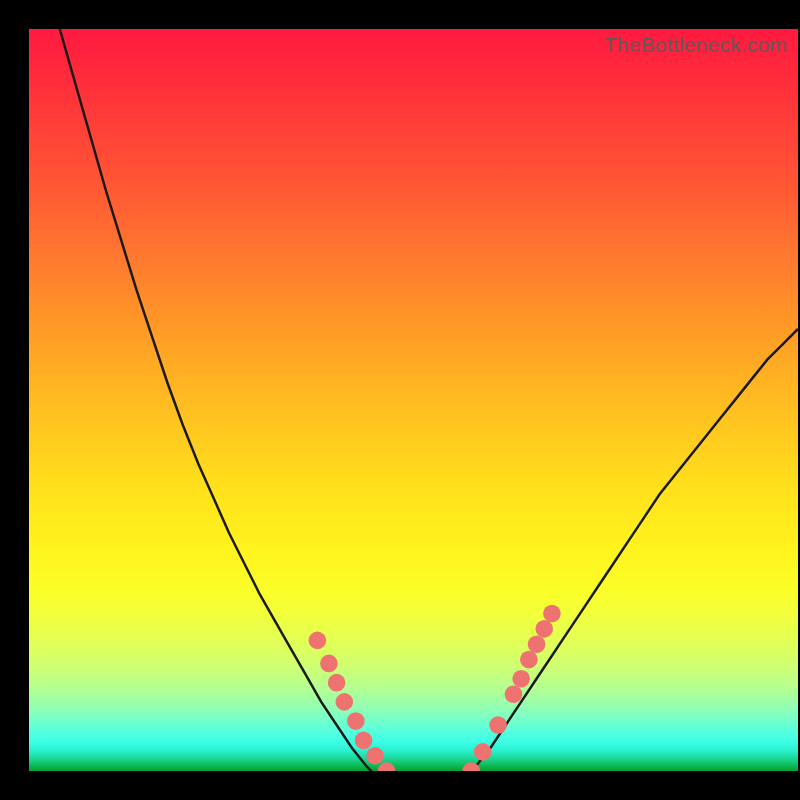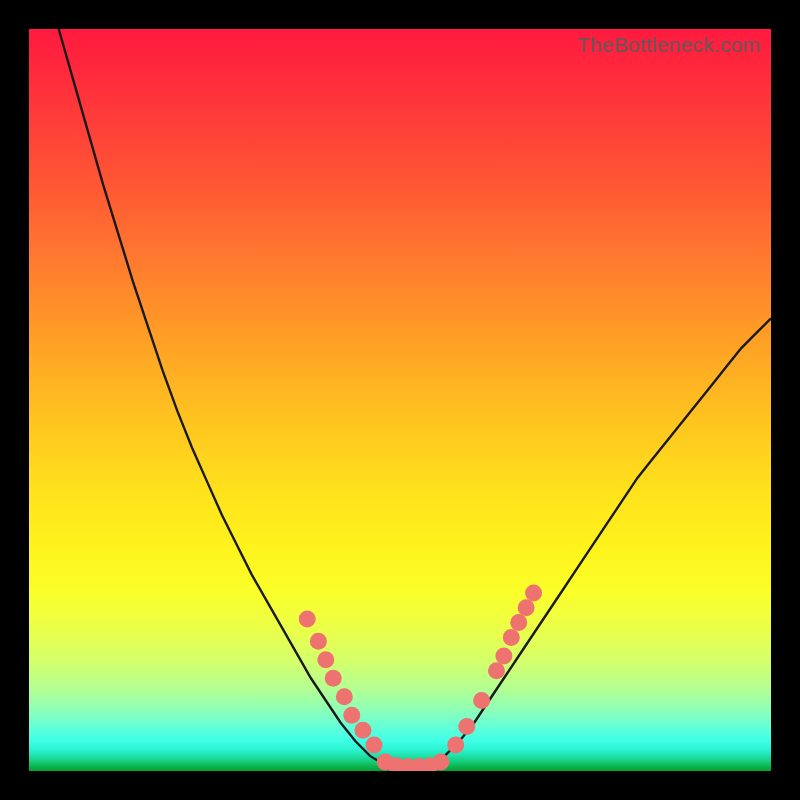--- a/index.html
+++ b/index.html
@@ -19,20 +19,21 @@
     height: 800px;
     background: #000;
   }
   .plot {
     position: absolute;
     left: 29px;
     top: 29px;
     width: 742px;
     height: 742px;
     overflow: hidden;
+    padding-left: 27px;
   }
   .gradient {
     position: absolute;
     inset: 0;
     background: linear-gradient(
       to bottom,
       #ff1a3f 0%,
       #ff2a3c 6%,
       #ff4238 14%,
       #ff5a33 22%,

